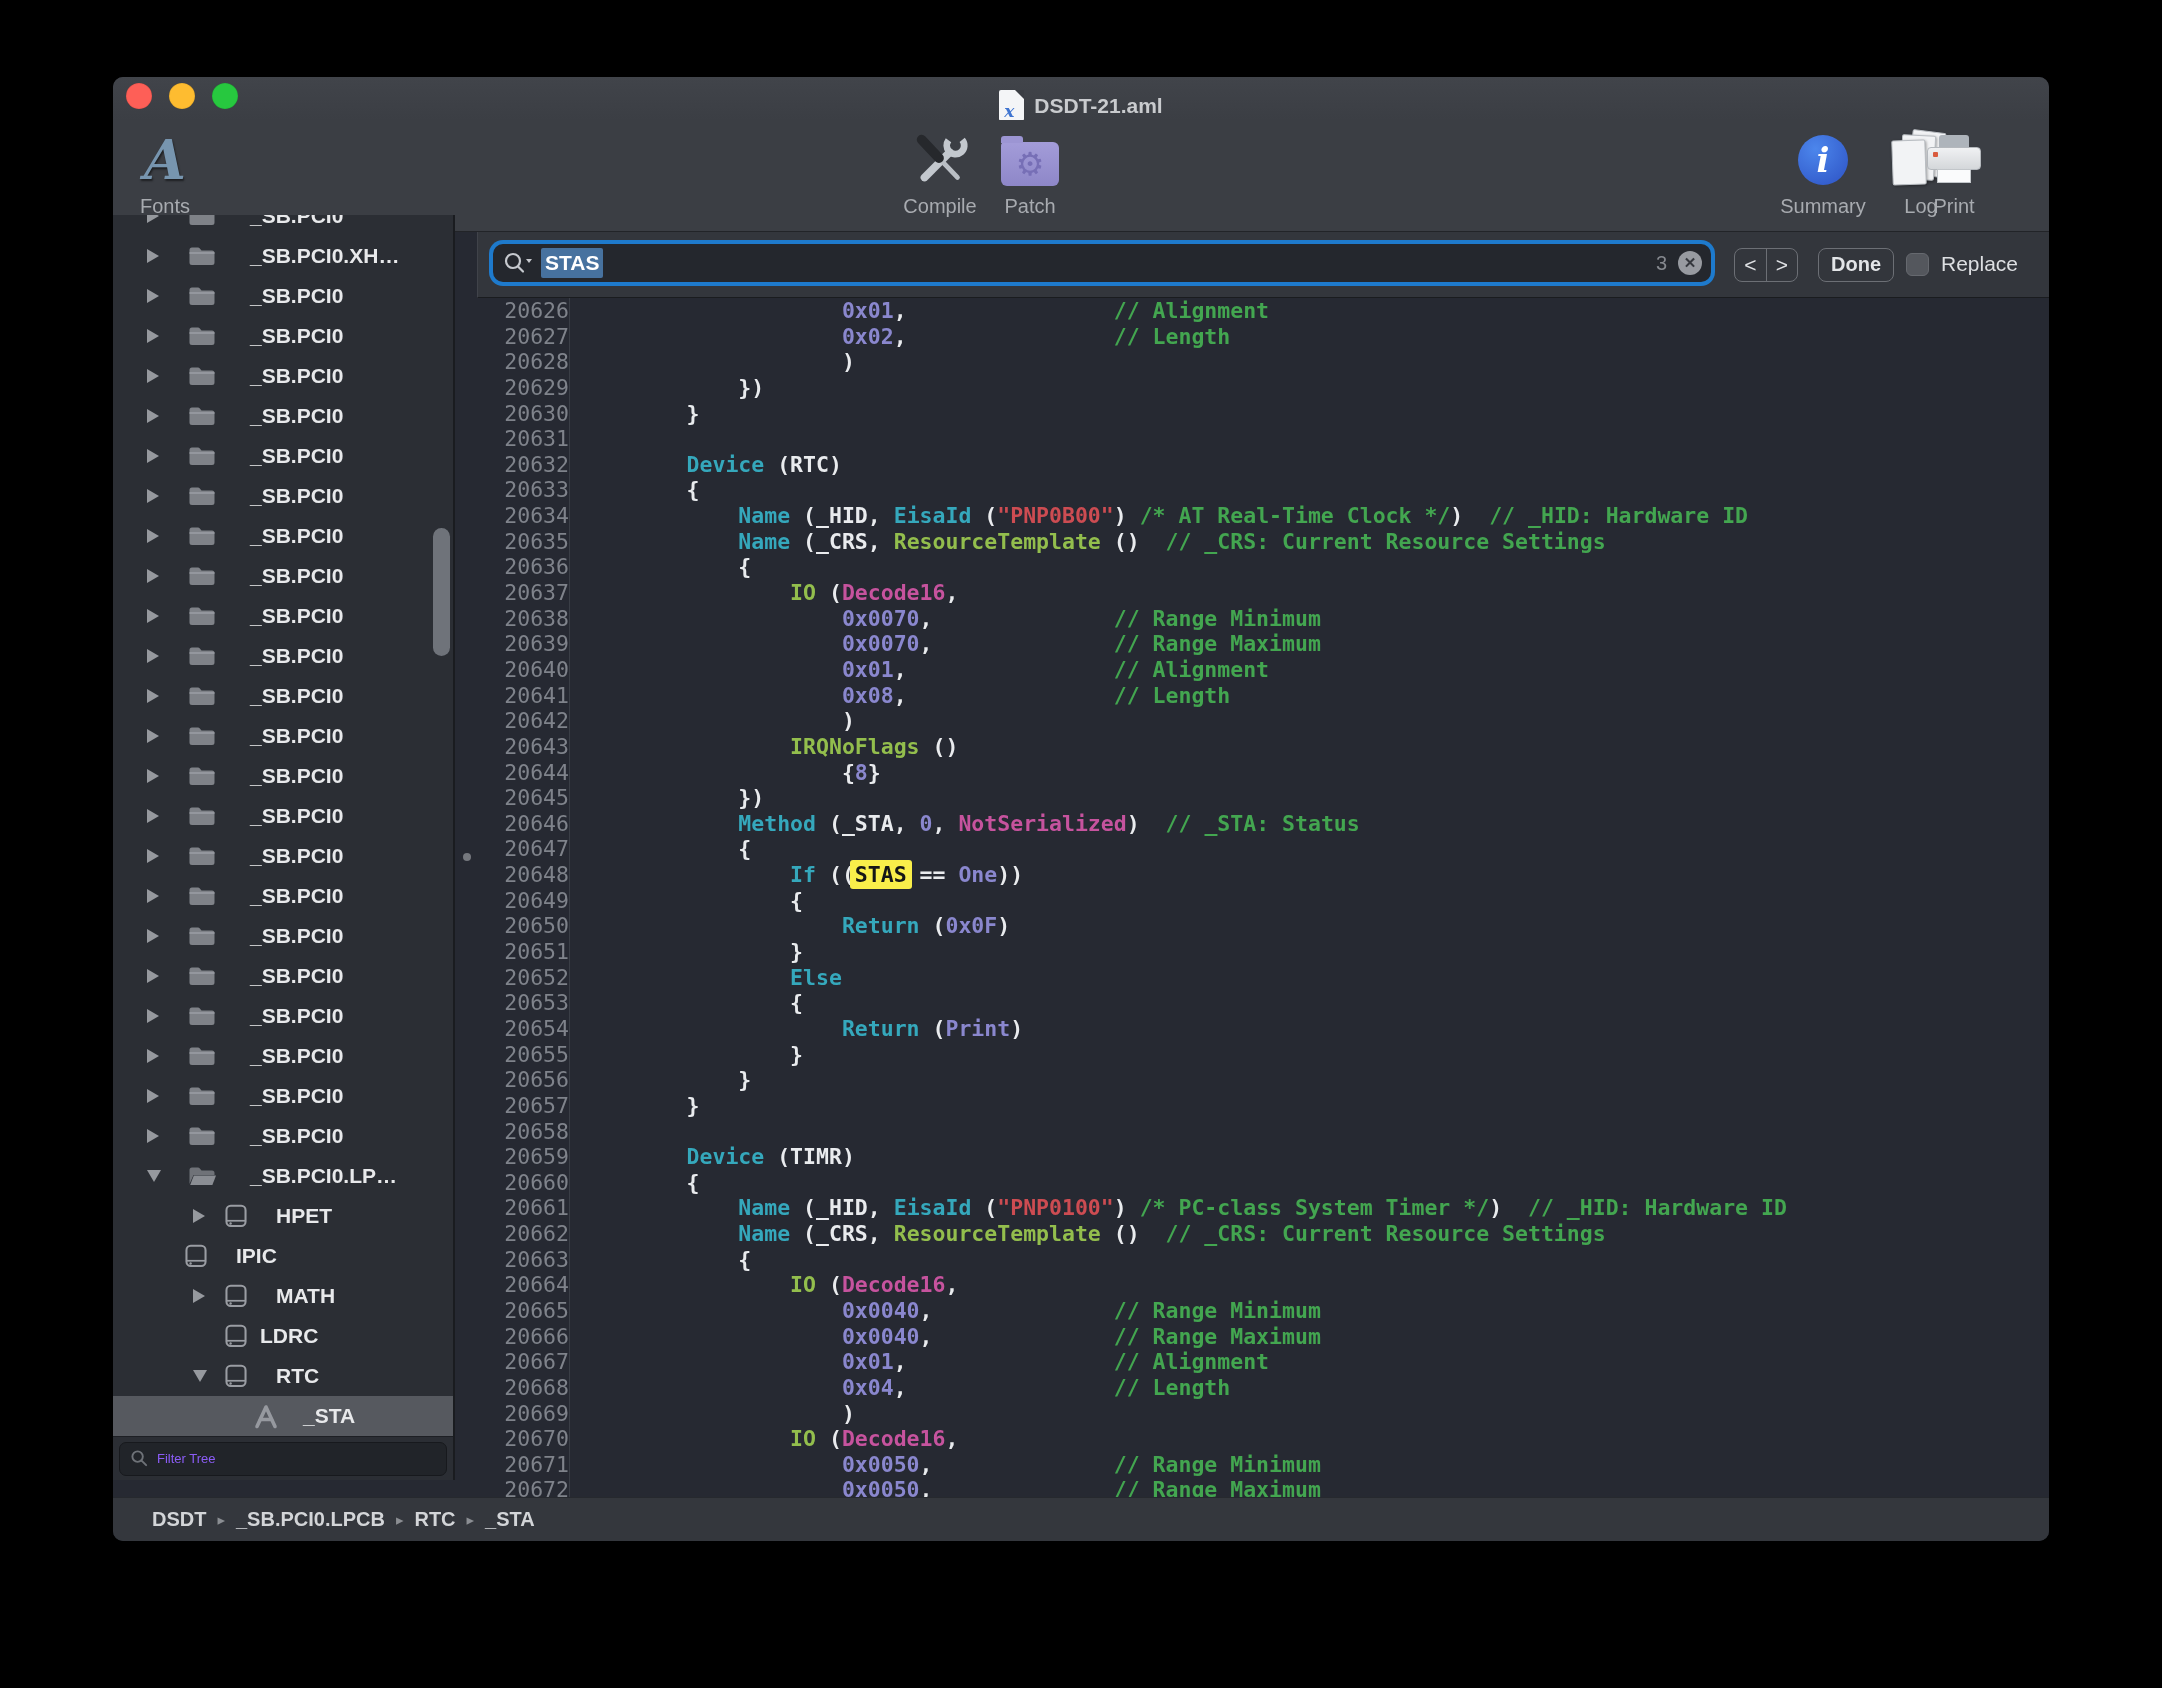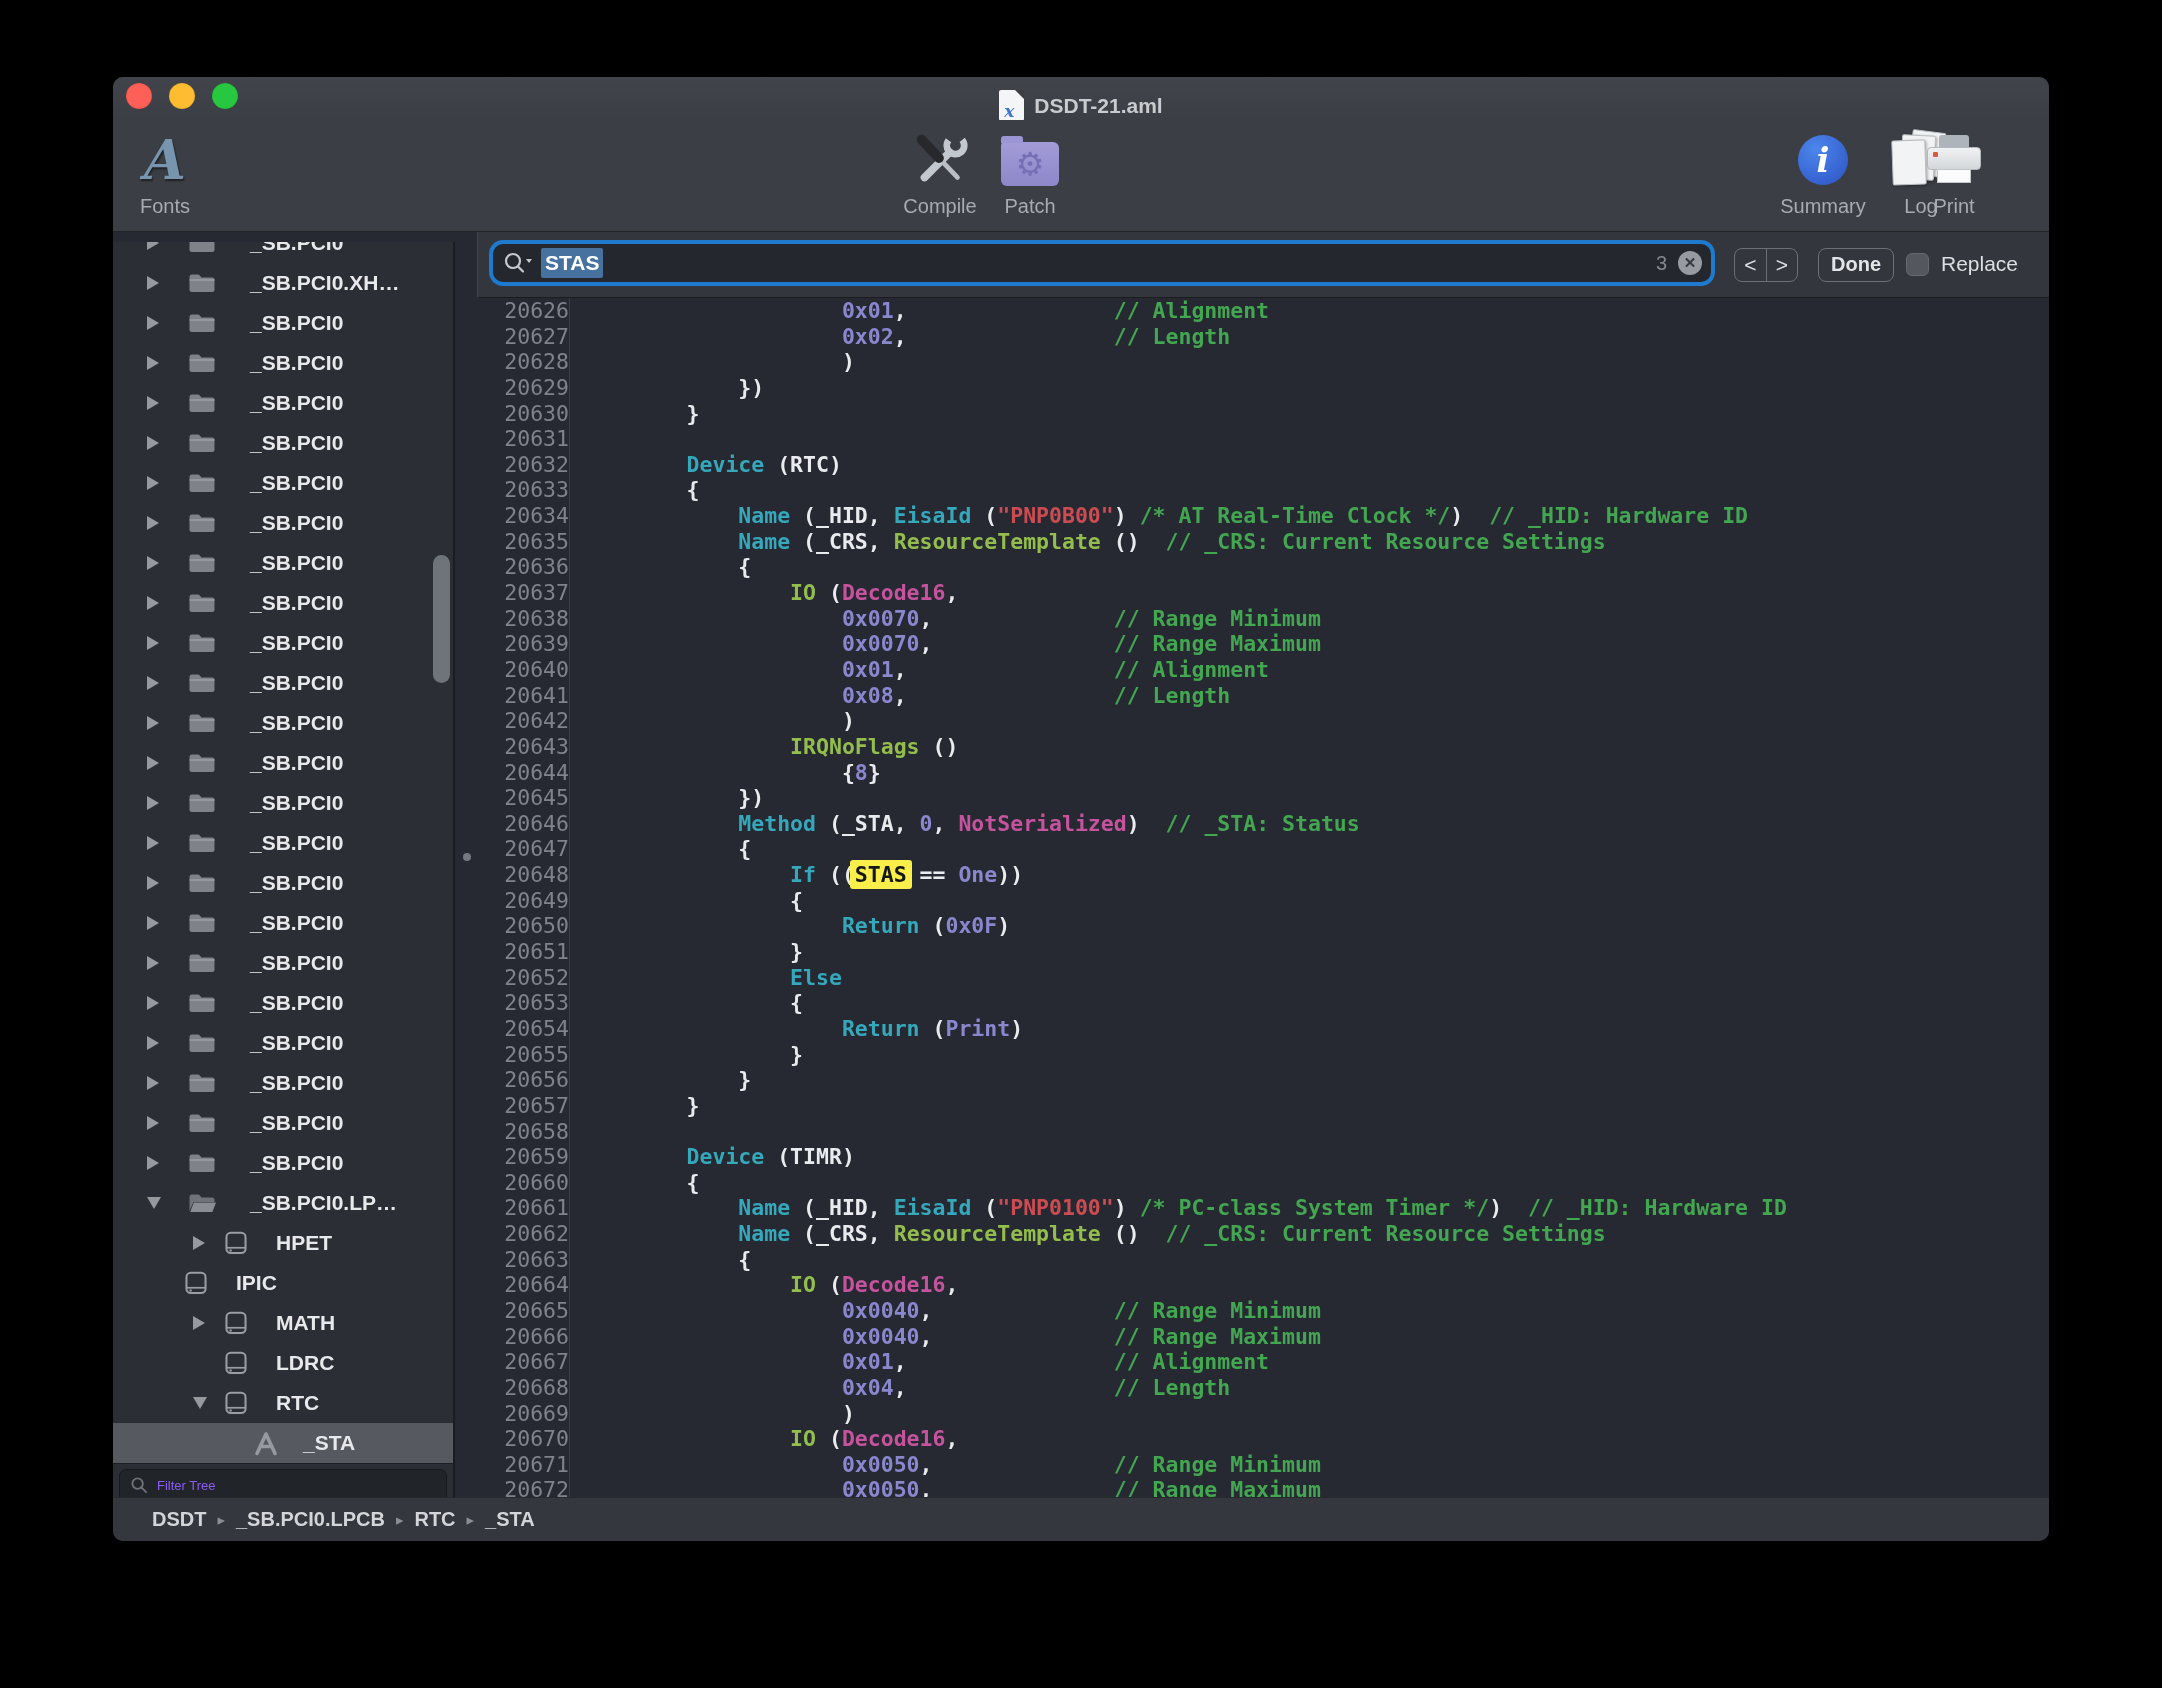--- a/index.html
+++ b/index.html
@@ -50,21 +50,21 @@
   .pg.p1 { left:0;   top:9px; transform:rotate(-2deg); }
   .printer { position:relative; width:54px; height:54px; margin-top:4px;}
   .pr-top { position:absolute; top:0; left:12px; width:30px; height:13px; background:#aeb4bb; border-radius:3px 3px 0 0; }
   .pr-body { position:absolute; top:12px; left:0; width:54px; height:23px;
              background:linear-gradient(#f0f1f3,#d4d7da); border-radius:4px; border:1px solid #b4b8bd; }
   .pr-dot { position:absolute; top:17px; left:6px; width:5px; height:5px; background:#d95b3e; border-radius:1px; }
   .pr-out { position:absolute; top:34px; left:10px; width:34px; height:14px; background:#fafbfc;
             border:1px solid #c2c6ca; }
 
   
-  .sidebar { position:absolute; left:0; top:165px; width:342px; height:1265px; background:#2b2e34;
+  .sidebar { position:absolute; left:0; top:138px; width:342px; height:1265px; background:#2b2e34;
              border-right:2px solid #1a1c20; }
   .tree { position:absolute; left:0; top:0; width:100%; height:1221px; overflow:hidden; }
   .tree-inner { margin-top:-19px; }
   .t-row { height:40px; display:flex; align-items:center; color:#e8e9eb; font-size:21px; font-weight:600; }
   .t-row.selected { background:#56595f; }
   .t-disc { display:flex; align-items:center; }
   .disc { width:0; height:0; }
   .disc.collapsed { border-left:12px solid #96999e; border-top:7px solid transparent; border-bottom:7px solid transparent; }
   .disc.expanded  { border-top:12px solid #96999e; border-left:7px solid transparent; border-right:7px solid transparent; }
   .t-icon { width:30px; height:27px; display:flex; align-items:center; justify-content:center; }
@@ -537,21 +537,21 @@
             </div>
             <div class="t-row" style="padding-left: 80px;">
               <div class="t-disc" style="width: 28px;"></div>
               <span class="t-icon">
                 <svg width="26" height="26" viewBox="0 0 24 24">
                   <rect x="3.2" y="2.6" width="17.6" height="18.6" rx="4" fill="none" stroke="#9a9da3" stroke-width="1.9"></rect>
                   <line x1="3.2" y1="16.4" x2="20.8" y2="16.4" stroke="#9a9da3" stroke-width="1.6"></line>
                   <circle cx="7" cy="18.9" r="1.1" fill="#9a9da3"></circle>
                 </svg>
               </span>
-              <span style="margin-left: 25px;">LDRC</span>
+              <span style="margin-left: 9px;">LDRC</span>
             </div>
             <div class="t-row" style="padding-left: 80px;">
               <div class="t-disc" style="width: 28px;">
                 <div class="disc expanded"></div>
               </div>
               <span class="t-icon">
                 <svg width="26" height="26" viewBox="0 0 24 24">
                   <rect x="3.2" y="2.6" width="17.6" height="18.6" rx="4" fill="none" stroke="#9a9da3" stroke-width="1.9"></rect>
                   <line x1="3.2" y1="16.4" x2="20.8" y2="16.4" stroke="#9a9da3" stroke-width="1.6"></line>
                   <circle cx="7" cy="18.9" r="1.1" fill="#9a9da3"></circle>

